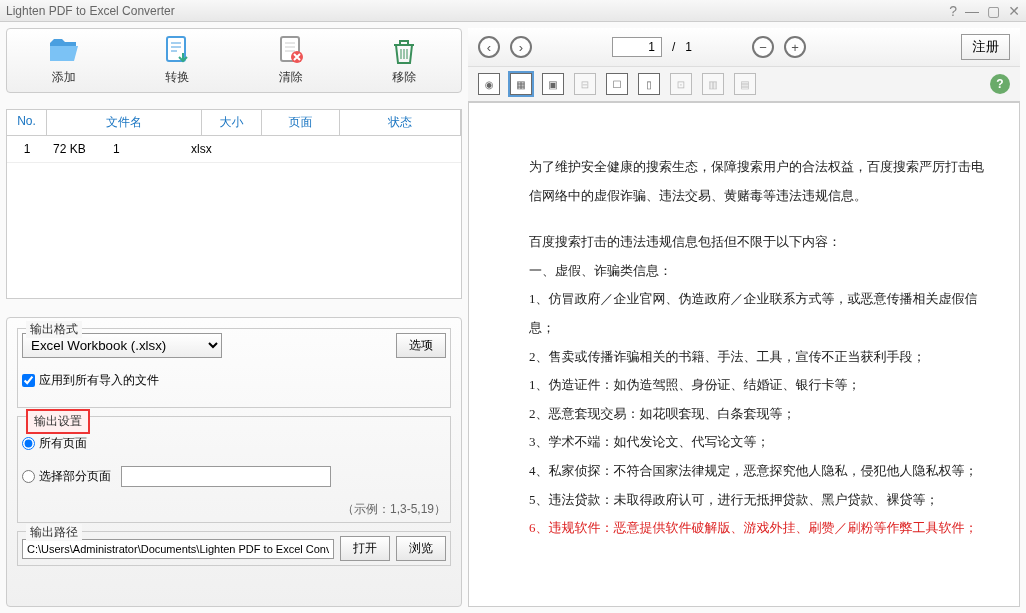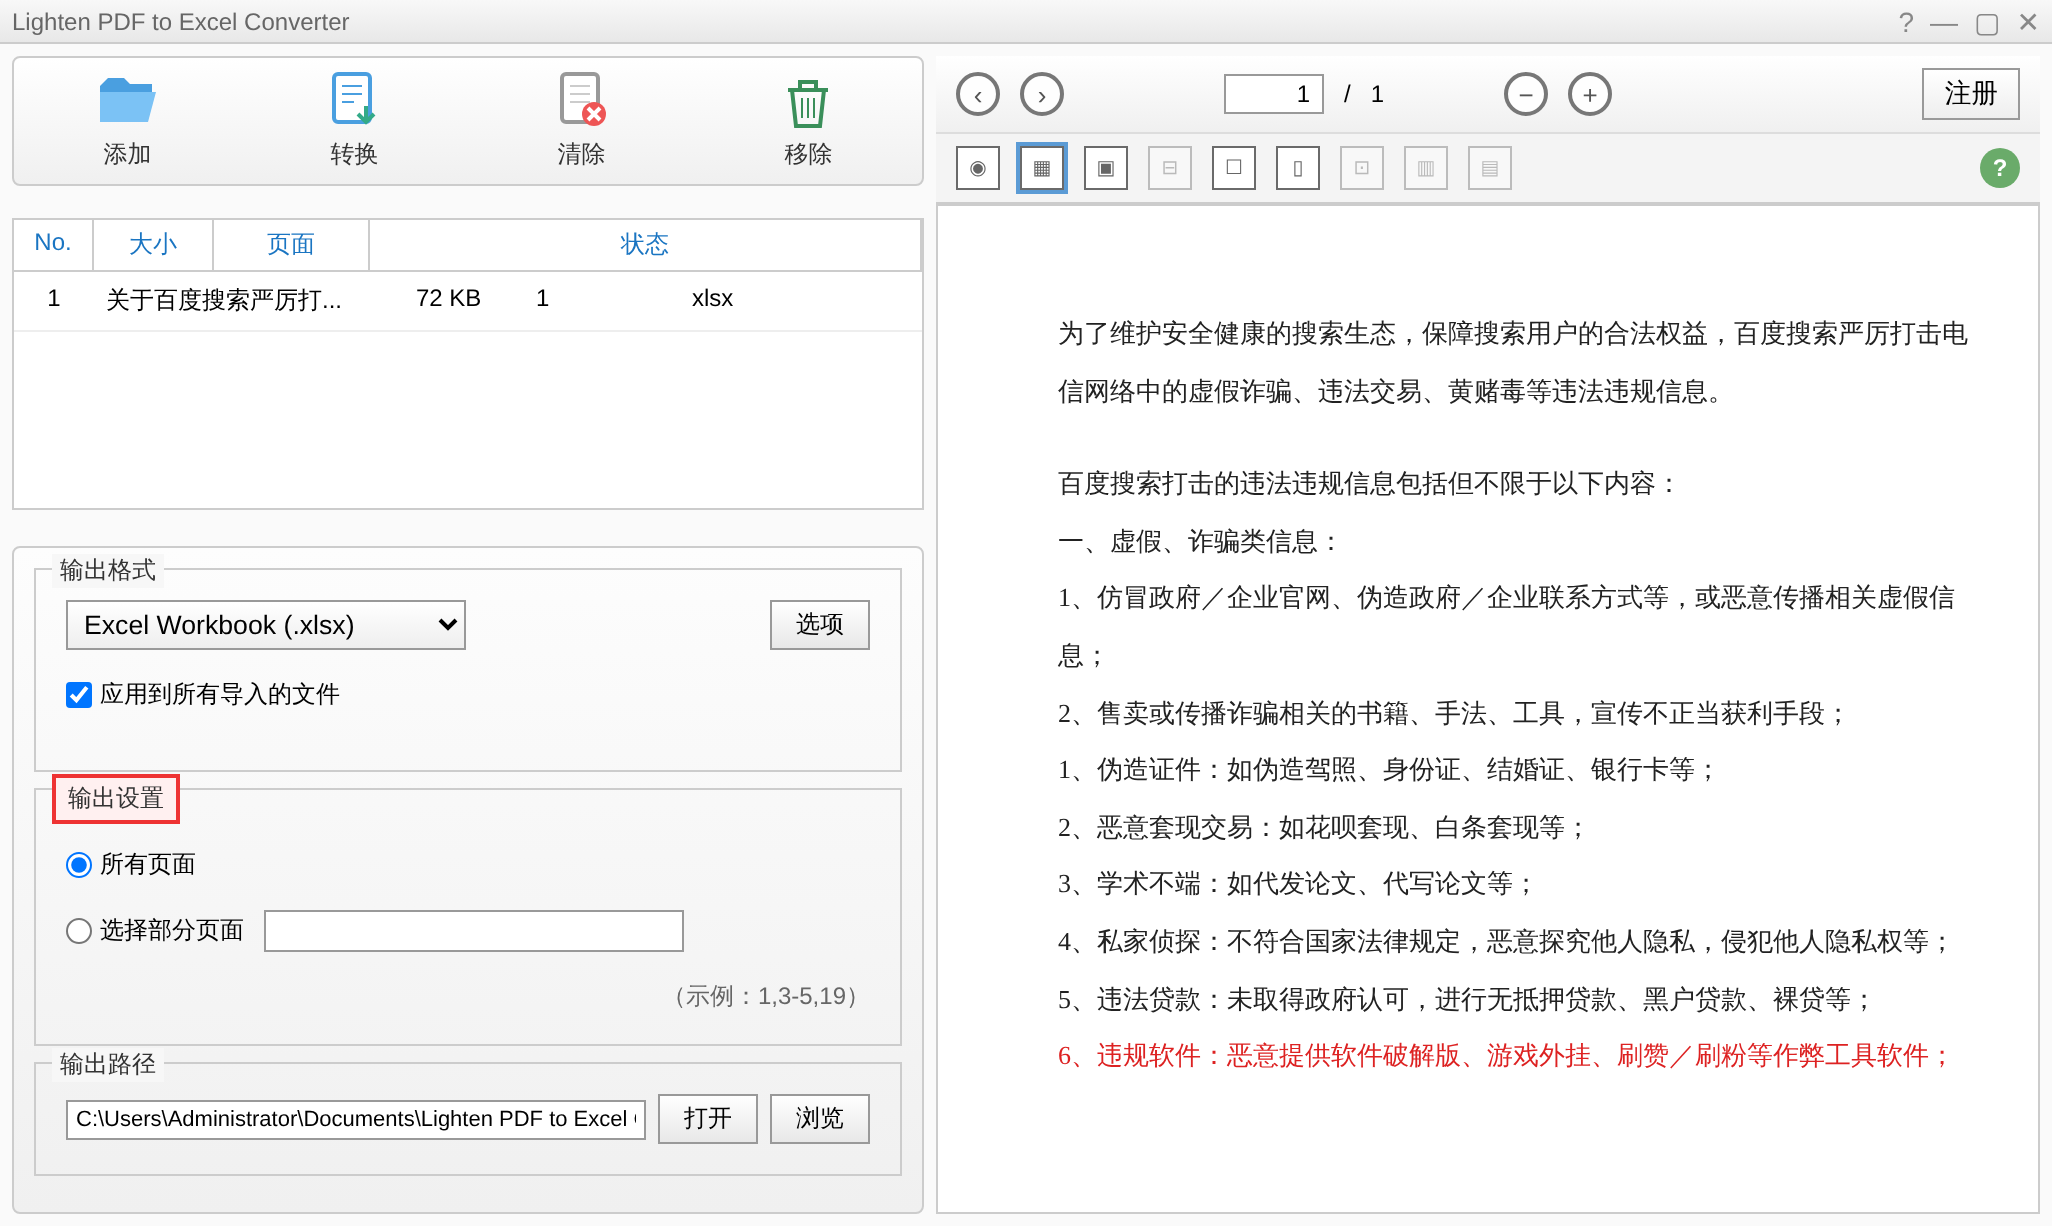--- a/index.html
+++ b/index.html
@@ -92,21 +92,21 @@
 .settings-panel {
   background: linear-gradient(#fdfdfd, #f0f0f0);
   border: 1px solid #ccc;
   border-radius: 4px;
   margin-top: 6px;
   padding: 10px;
   flex: 1;
 }
 .fieldset {
   border: 1px solid #ccc;
-  padding: 15px;
+  padding: 4px;
   margin-bottom: 8px;
   position: relative;
 }
 .fieldset-legend {
   position: absolute;
   top: -8px;
   left: 8px;
   background: #f7f7f7;
   padding: 0 4px;
   font-size: 12px;
@@ -318,27 +318,27 @@
               <path d="M13 14v10M16 14v10M19 14v10" stroke="#3a8f5a"></path>
             </svg>
         </span>
         <span>移除</span>
       </div>
     </div>
 
     <div class="filetable">
       <div class="filetable-head">
         <div class="col-no">No.</div>
+        <div class="col-name">文件名</div>
         <div class="col-size">大小</div>
         <div class="col-page">页面</div>
         <div class="col-status">状态</div>
       </div>
       <div class="filetable-row">
         <div class="col-no">1</div>
-        <div class="col-name">关于百度搜索严厉打...</div>
         <div class="col-size">72 KB</div>
         <div class="col-page">1</div>
         <div class="col-status">xlsx</div>
       </div>
     </div>
 
     <div class="settings-panel">
       <div class="fieldset">
         <span class="fieldset-legend">输出格式</span>
         <div class="format-row">

